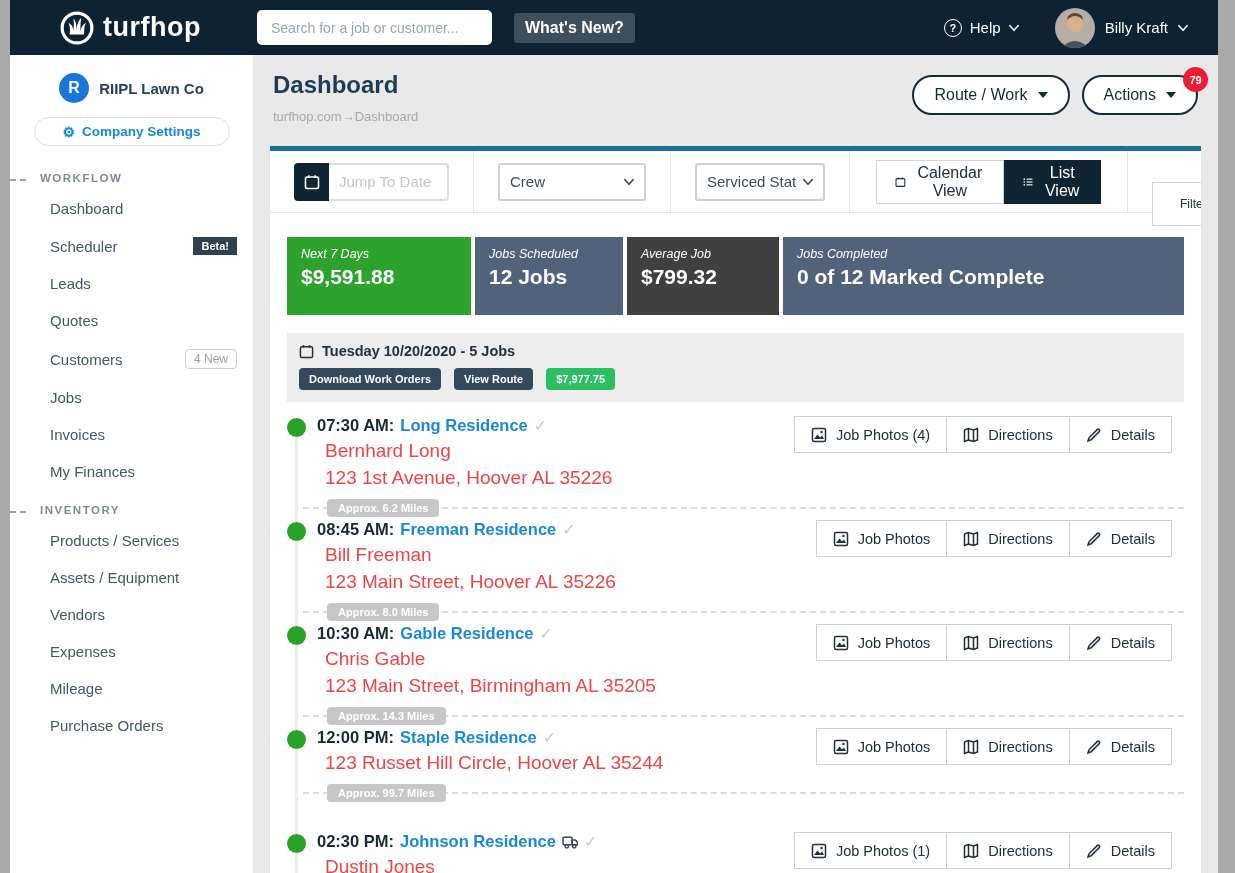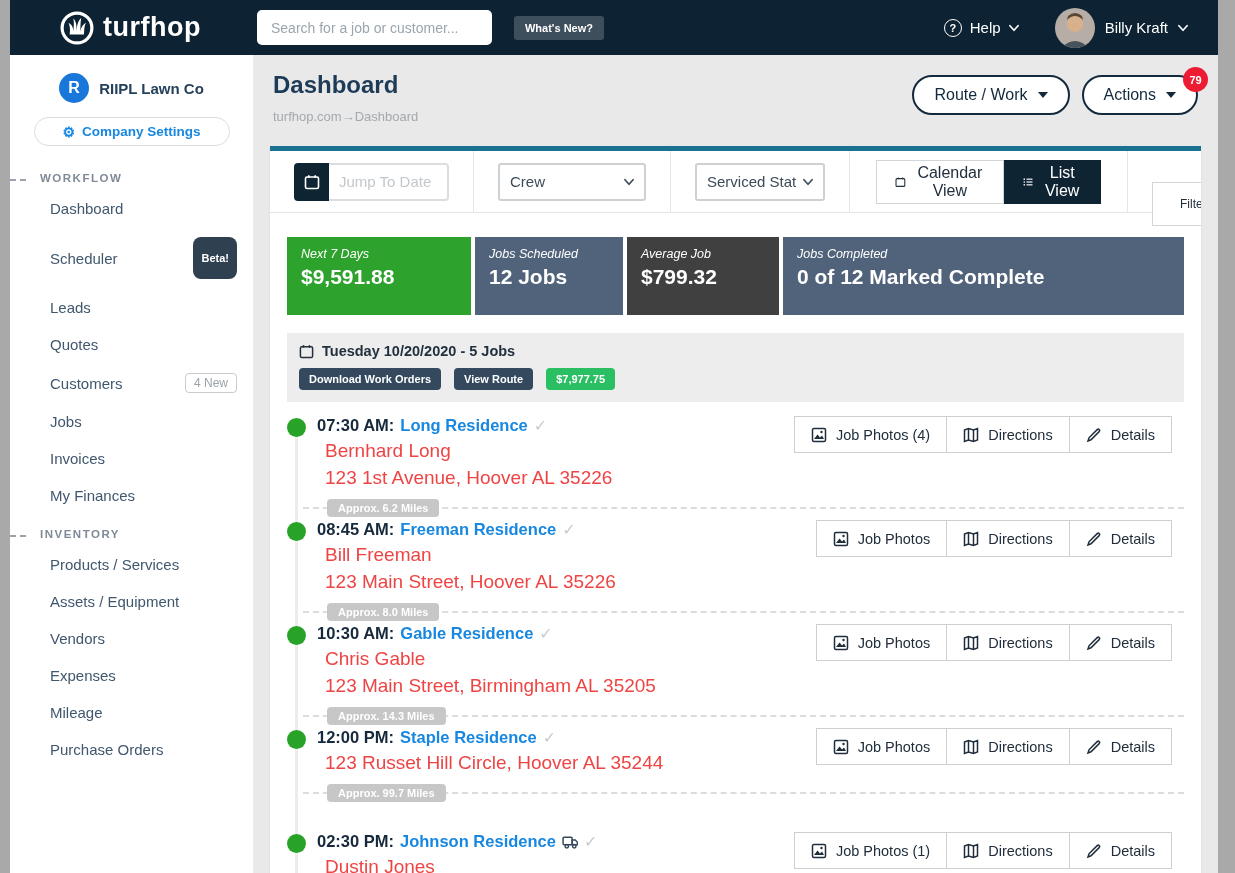--- a/index.html
+++ b/index.html
@@ -12,21 +12,21 @@
   .scroll-strip.right { right:0; width:17px; }
 
   
   .navbar { position:absolute; left:10px; right:17px; top:0; height:55px; background:#0d2334;
             display:flex; align-items:center; z-index:10; }
   .logo { display:flex; align-items:center; gap:9px; margin-left:50px; cursor:pointer; }
   .logo-text { color:#fff; font-size:27px; font-weight:bold; letter-spacing:.5px; }
   .search-input { margin-left:56px; width:235px; height:35px; border:2px solid #fff; border-radius:5px;
                   background:#fff; font-size:14px; padding:0 12px; color:#3c4a59; outline:none; }
   .search-input::placeholder { color:#9aa5ad; }
-  .whatsnew-btn { margin-left:22px; background:#3d4e5c; color:#fff; font-size:11px; font-weight:bold;
+  .whatsnew-btn { margin-left:22px; background:#3d4e5c; color:#fff; font-size:16px; font-weight:bold;
                   border:none; border-radius:3px; padding:6px 11px; cursor:pointer; }
   .nav-right { margin-left:auto; display:flex; align-items:center; gap:10px; margin-right:30px; color:#fff; }
   .help-wrap { display:flex; align-items:center; gap:8px; cursor:pointer; margin-right:26px; }
   .help-circle { width:18px; height:18px; border:1.5px solid #fff; border-radius:50%; display:flex;
                  align-items:center; justify-content:center; font-size:11px; font-weight:bold; }
   .nav-label { font-size:15px; }
   .chev { width:10px; height:10px; }
   .avatar { width:40px; height:40px; border-radius:50%; overflow:hidden; flex:none; cursor:pointer; }
   .user-wrap { display:flex; align-items:center; gap:10px; cursor:pointer; }
 
@@ -41,21 +41,21 @@
   .locations-pill { background:#ececee; color:#40576e; border:1px solid #ececee; }
   .settings-pill { background:#fff; border:1px solid #d9dde0; color:#1787e0; font-weight:bold; }
   .gear { font-size:14px; line-height:1; }
   .side-section { margin-top:26px; }
   .side-header { position:relative; font-size:11.5px; font-weight:bold; letter-spacing:1.5px; color:#7f8a96;
                  text-transform:uppercase; padding-left:30px; margin-bottom:6px; }
   .side-header::before { content:""; position:absolute; left:0; top:7px; width:16px; border-top:2px dashed #9aa3ac; }
   .nav-item { position:relative; display:flex; align-items:center; padding:10px 16px 10px 40px; font-size:15px;
               color:#40576e; cursor:pointer; }
   .badge-dark { margin-left:auto; background:#2f4050; color:#fff; font-size:11px; font-weight:bold;
-                border-radius:8px; padding:15px 8px; }
+                border-radius:0; padding:3px 8px; }
   .badge-outline { margin-left:auto; border:1px solid #c9ccd0; color:#9aa2aa; font-size:12px;
                    border-radius:4px; padding:2px 8px; background:#fff; }
 
   
   .main { position:absolute; left:253px; top:55px; right:17px; bottom:0; }
   .main-header { display:flex; align-items:flex-start; padding:16px 20px 0 20px; }
   .page-title { font-size:24px; font-weight:bold; color:#1d3b57; }
   .breadcrumb { margin-top:10px; font-size:13px; color:#a3a9af; display:flex; align-items:center; }
   .crumb-link { cursor:pointer; }
   .header-actions { margin-left:auto; display:flex; gap:12px; padding-top:4px; }

